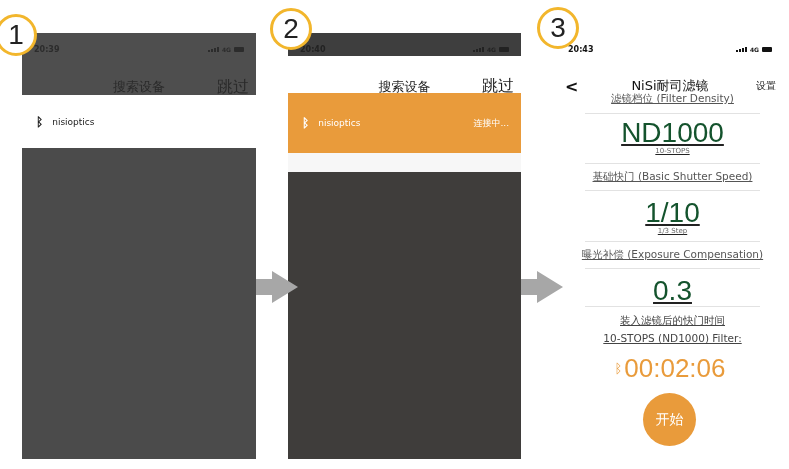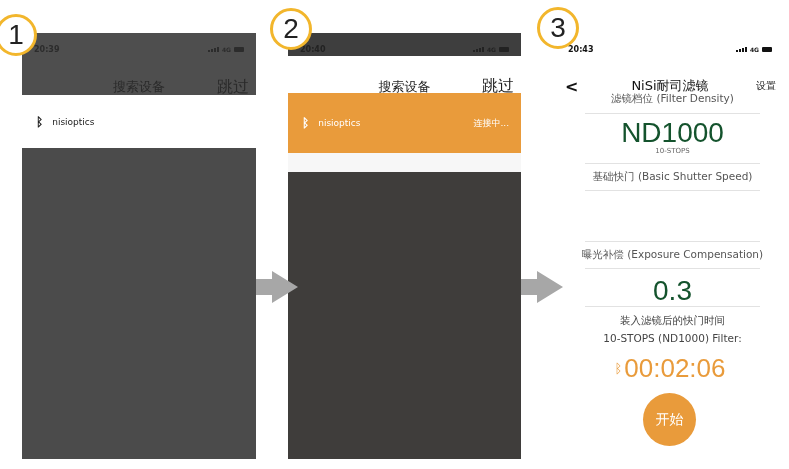--- a/index.html
+++ b/index.html
@@ -40,21 +40,21 @@
   #p2 .row .right { position:absolute; right:12px; font-size:9px; }
   #p2 .gap { position:absolute; left:0; right:0; top:120px; height:19px; background:#f7f7f7; }
 
   
   #p3 { left:556px; top:33px; width:228px; height:436px; background:#fff; color:#222; }
   #p3 .status { color:#111; height:16px; }
   #p3 .nav { top:18px; height:46px; }
   #p3 .back { position:absolute; left:9px; font-size:16px; font-weight:bold; color:#111; }
   #p3 .nav-title { font-size:13px; color:#111; }
   #p3 .nav-right { font-size:10px; color:#222; right:8px; }
-  .sec { position:absolute; left:29px; width:175px; text-align:center; }
+  .sec { position:absolute; left:29px; width:175px; text-align:center;text-decoration:underline; }
   .label { font-size:10.5px; color:#555; }
   .divider { position:absolute; left:29px; width:175px; height:1px; background:#e2e2e2; }
   .big { font-size:28px; color:#14532d; line-height:1; font-family:"Liberation Sans", sans-serif; }
   .sub { font-size:7px; color:#666; }
   .timer { position:absolute; left:0; right:0; text-align:center; color:#e99b3b;
            font-family:"Liberation Sans", sans-serif; font-size:26px; }
   .timer .bt { font-size:13px; vertical-align:4px; margin-right:2px; }
   .start { position:absolute; left:87px; top:360px; width:53px; height:53px; border-radius:50%;
            background:#e99b3b; color:#fff; font-size:14px;
            display:flex; align-items:center; justify-content:center; cursor:pointer; }
@@ -148,20 +148,24 @@
 
   <div class="sec label" style="top:59px;">滤镜档位 (Filter Density)</div>
   <div class="divider" style="top:80px;"></div>
   <div class="sec" style="top:86px;">
     <div class="big">ND1000</div>
     <div class="sub">10-STOPS</div>
   </div>
   <div class="divider" style="top:130px;"></div>
   <div class="sec label" style="top:137px;">基础快门 (Basic Shutter Speed)</div>
   <div class="divider" style="top:157px;"></div>
+  <div class="sec" style="top:166px;">
+    <div class="big">1/10</div>
+    <div class="sub">1/3 Step</div>
+  </div>
   <div class="divider" style="top:208px;"></div>
   <div class="sec label" style="top:215px;left:14px;width:205px;">曝光补偿 (Exposure Compensation)</div>
   <div class="divider" style="top:235px;"></div>
   <div class="sec" style="top:244px;">
     <div class="big">0.3</div>
   </div>
   <div class="divider" style="top:273px;"></div>
   <div class="sec label" style="top:281px;color:#444;">装入滤镜后的快门时间</div>
   <div class="sec label" style="top:299px;color:#444;">10-STOPS (ND1000) Filter:</div>
   <div class="timer" style="top:320px;">

